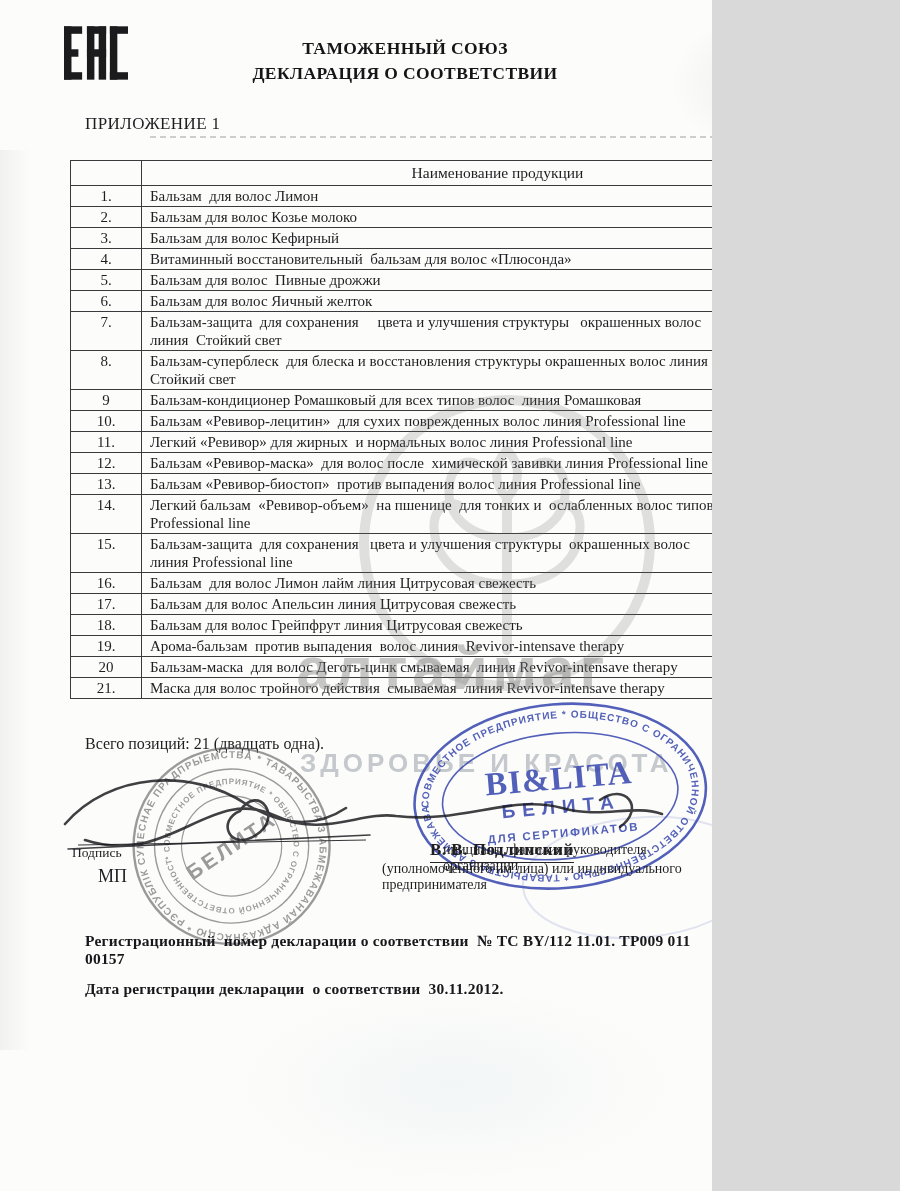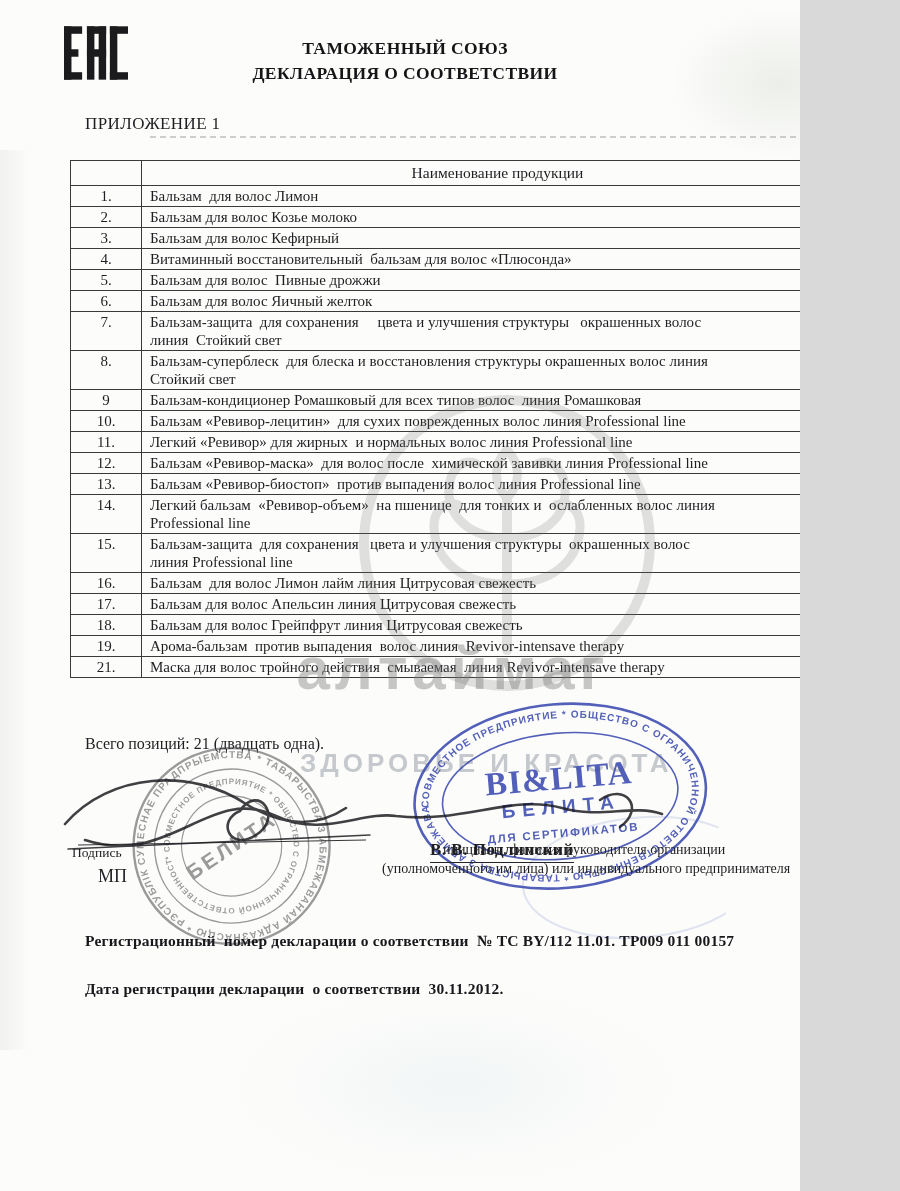--- a/index.html
+++ b/index.html
@@ -1,16 +1,16 @@
 <!DOCTYPE html>
 <html><head>
 <meta charset="utf-8">
 <style>
   html,body{margin:0;padding:0;background:#d9d9d9;}
-  .page{position:relative;width:800px;height:1191px;background:#fcfcfa;overflow:hidden;
+  .page{position:relative;width:712px;height:1191px;background:#fcfcfa;overflow:hidden;
         font-family:"Liberation Serif",serif;color:#1f1f23;}
   .blob{position:absolute;pointer-events:none;z-index:1;}
   .b1{left:670px;top:8px;width:220px;height:150px;background:radial-gradient(ellipse at center,rgba(168,184,168,.20),transparent 70%);}
   .b2{left:828px;top:180px;width:72px;height:760px;background:linear-gradient(to right,transparent,rgba(178,190,184,.14));}
   .b3{left:240px;top:990px;width:430px;height:190px;background:radial-gradient(ellipse at center,rgba(208,224,234,.22),transparent 72%);}
   .b4{left:0px;top:150px;width:30px;height:900px;background:linear-gradient(to left,transparent,rgba(190,190,190,.18));}
 
   .eac{position:absolute;left:64px;top:26px;z-index:2;}
   .title{position:absolute;left:180px;top:36px;width:450px;text-align:center;font-weight:bold;
          font-size:17.5px;line-height:1.4;letter-spacing:.4px;color:#151518;z-index:2;}
@@ -154,21 +154,21 @@
       <td class="txt">Бальзам «Ревивор-маска»  для волос после  химической завивки линия Professional line</td>
     </tr>
 
     <tr>
       <td class="num">13.</td>
       <td class="txt">Бальзам «Ревивор-биостоп»  против выпадения волос линия Professional line</td>
     </tr>
 
     <tr>
       <td class="num">14.</td>
-      <td class="txt">Легкий бальзам  «Ревивор-объем»  на пшенице  для тонких и  ослабленных волос линия
+      <td class="txt">Легкий бальзам  «Ревивор-объем»  на пшенице  для тонких и  ослабленных волос типов
 Professional line</td>
     </tr>
 
     <tr>
       <td class="num">15.</td>
       <td class="txt">Бальзам-защита  для сохранения   цвета и улучшения структуры  окрашенных волос
 линия Professional line</td>
     </tr>
 
     <tr>
@@ -184,20 +184,24 @@
     <tr>
       <td class="num">18.</td>
       <td class="txt">Бальзам для волос Грейпфрут линия Цитрусовая свежесть</td>
     </tr>
 
     <tr>
       <td class="num">19.</td>
       <td class="txt">Арома-бальзам  против выпадения  волос линия  Revivor-intensave therapy</td>
     </tr>
 
+    <tr>
+      <td class="num">20</td>
+      <td class="txt">Бальзам-маска  для волос Деготь-цинк смываемая  линия Revivor-intensave therapy</td>
+    </tr>
 
     <tr>
       <td class="num">21.</td>
       <td class="txt">Маска для волос тройного действия  смываемая  линия Revivor-intensave therapy</td>
     </tr>
   </tbody>
   </table>
 
   <div class="totals">Всего позиций: 21 (двадцать одна).</div>
 

